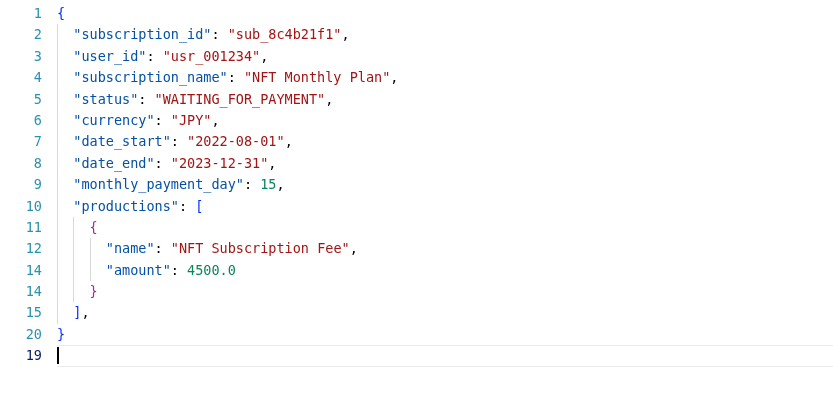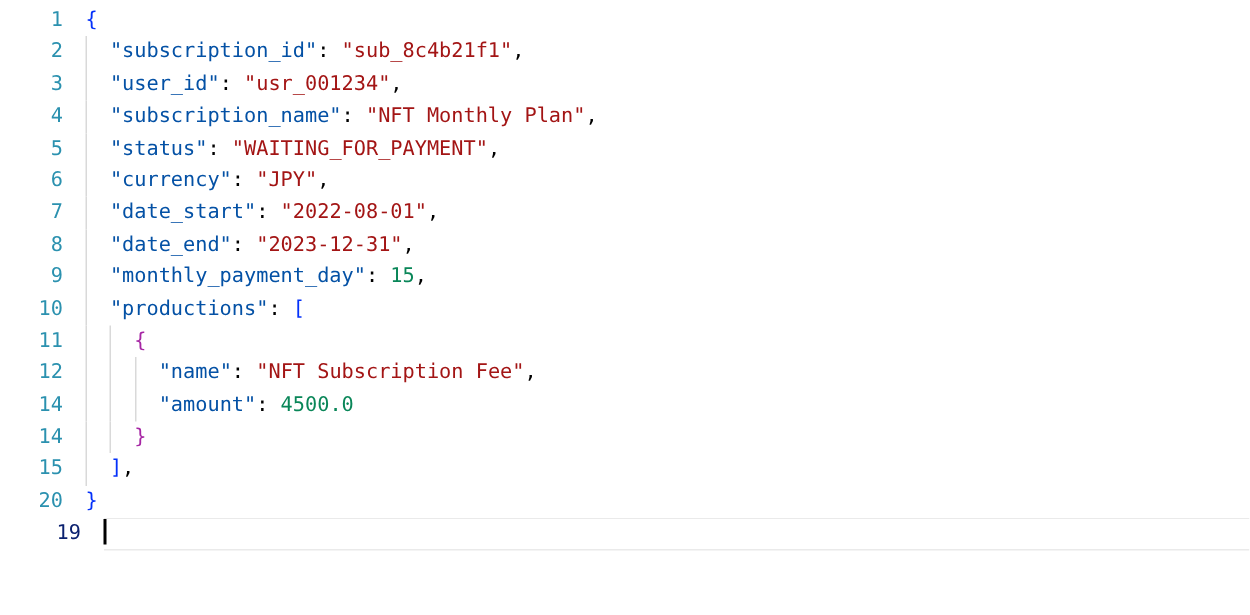--- a/index.html
+++ b/index.html
@@ -25,21 +25,21 @@
     height: 21.4px;
     white-space: pre;
   }
   .ln {
     flex: 0 0 42px;
     text-align: right;
     color: var(--line-number, #2b91af);
     user-select: none;
     cursor: pointer;
   }
-  .line.active .ln { color: var(--line-number-active, #0b216f); padding-left: 12px; }
+  .line.active .ln { color: var(--line-number-active, #0b216f); }
   .code {
     flex: 1 1 auto;
     margin-left: 15px;
     position: relative;
     white-space: pre;
     color: var(--punctuation, #000000);
   }
   .line.active .code {
     box-shadow: inset 0 1px 0 var(--current-line-border, #eaeaea),
                 inset 0 -1px 0 var(--current-line-border, #eaeaea);

